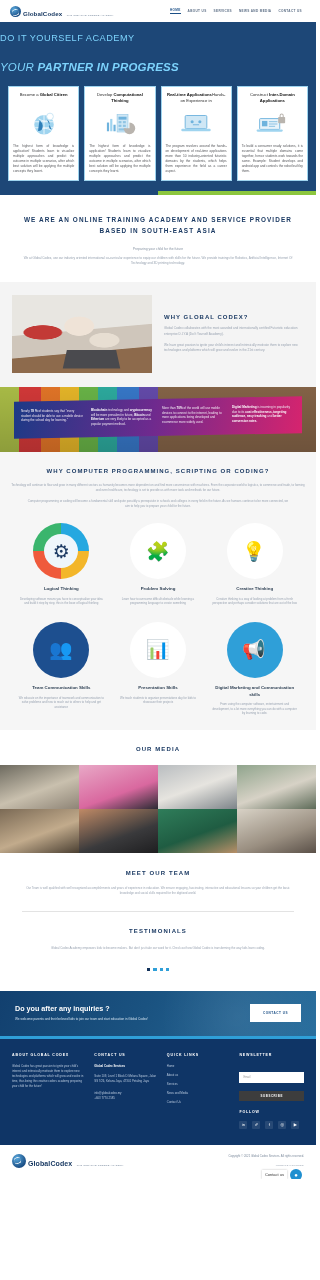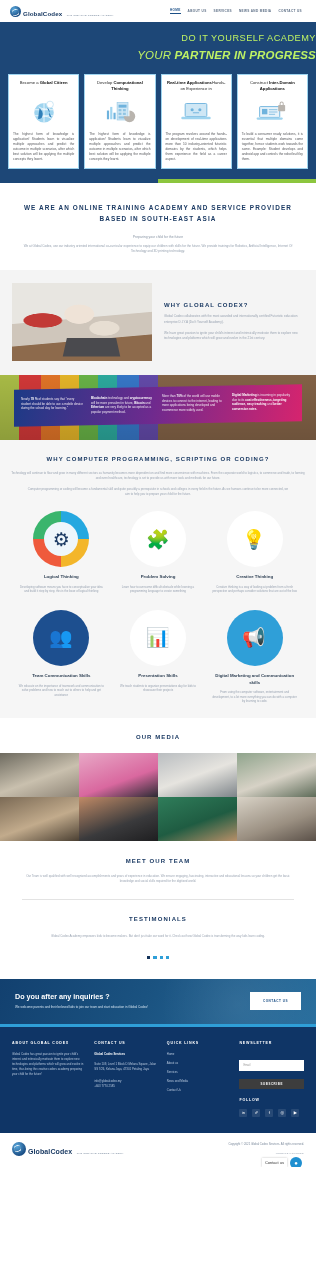--- a/index.html
+++ b/index.html
@@ -41,28 +41,28 @@
   .nav a {
     font-size: 3.1px; letter-spacing: .35px; color: #5d6f86;
     text-decoration: none; font-weight: bold; white-space: nowrap;
   }
   .nav a.active { color: #1b4f86; border-bottom: .8px solid #1b4f86; padding-bottom: 1.5px; }
 
   
   .hero {
     background: #1d4777;
     padding: 11px 0 9px;
-    text-align: right;
-    color: #bef264;
+    text-align: left;
+    color: #7dd3fc;
   }
   .hero-line1 {
     font-size: 9.2px; letter-spacing: .5px; font-weight: normal;
   }
   .hero-line2 {
-    font-size: 11.5px; font-style: italic; margin-top: 6px; letter-spacing: .2px;
+    font-size: 11.5px; font-style: italic; margin-top: 18px; letter-spacing: .2px;
   }
   .hero-line2 b { font-weight: bold; }
 
   
   .cards-wrap {
     background: #1d4777;
     padding: 4px 8px 10px;
     display: flex;
     gap: 5px;
   }

